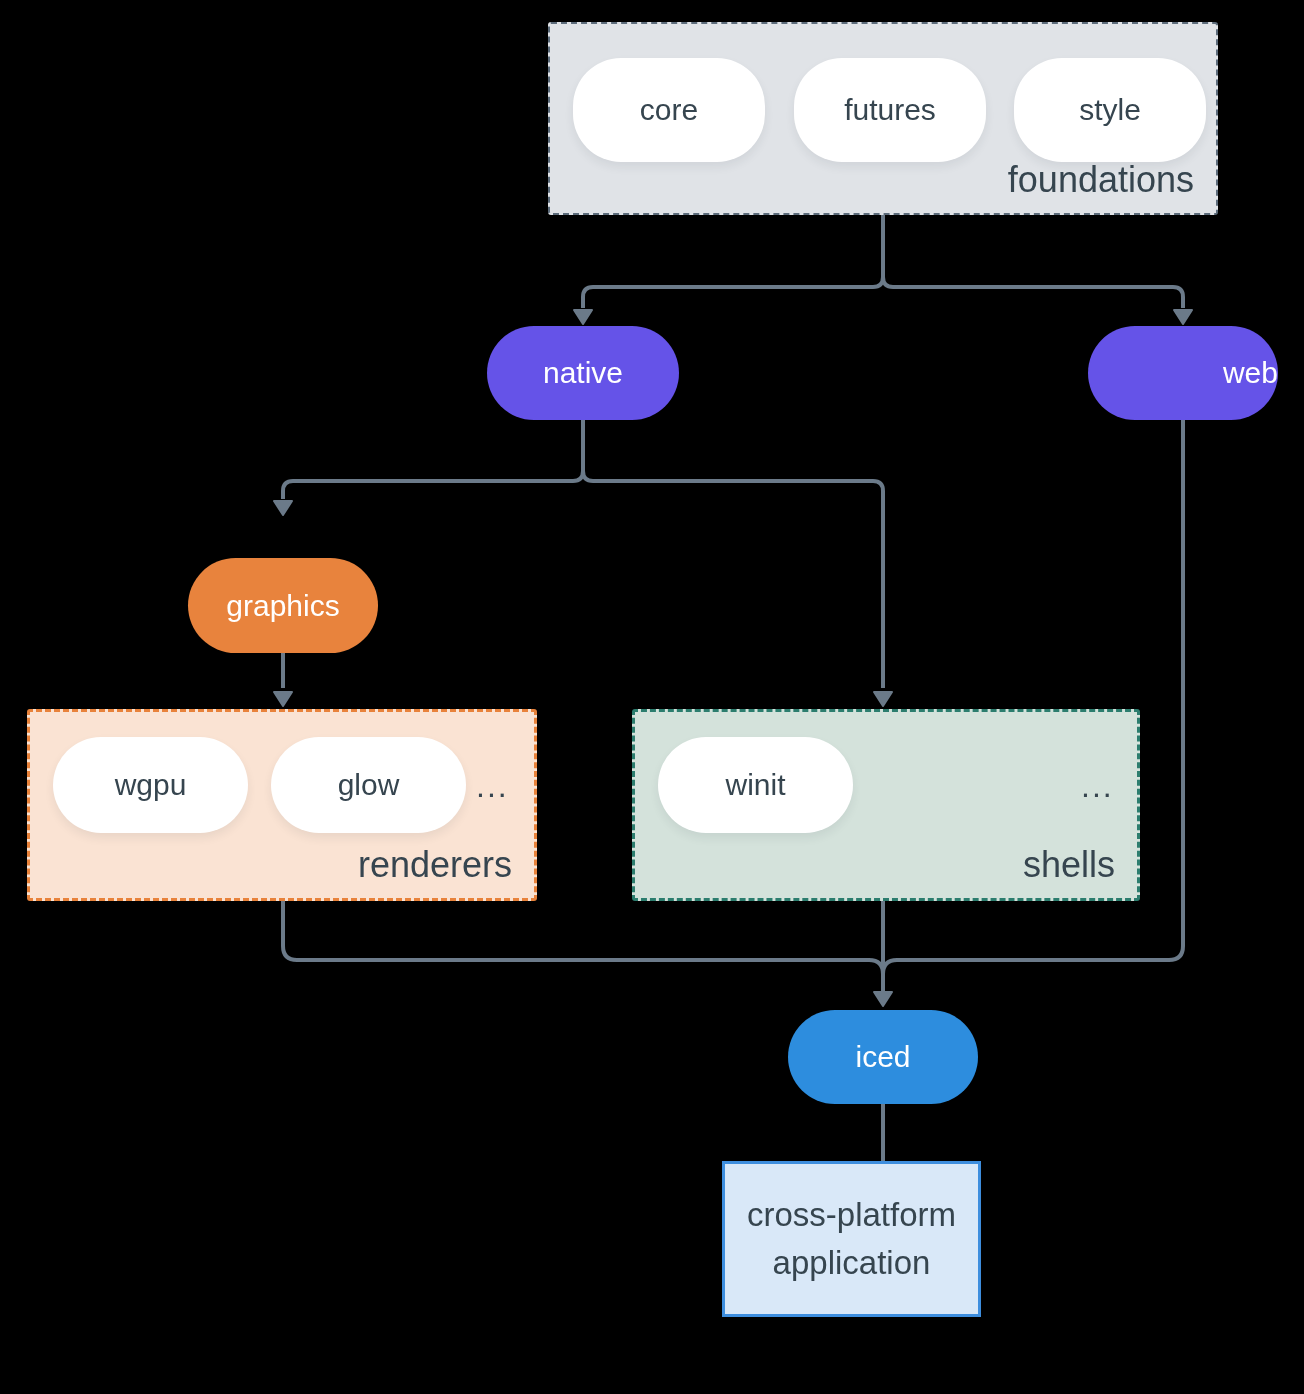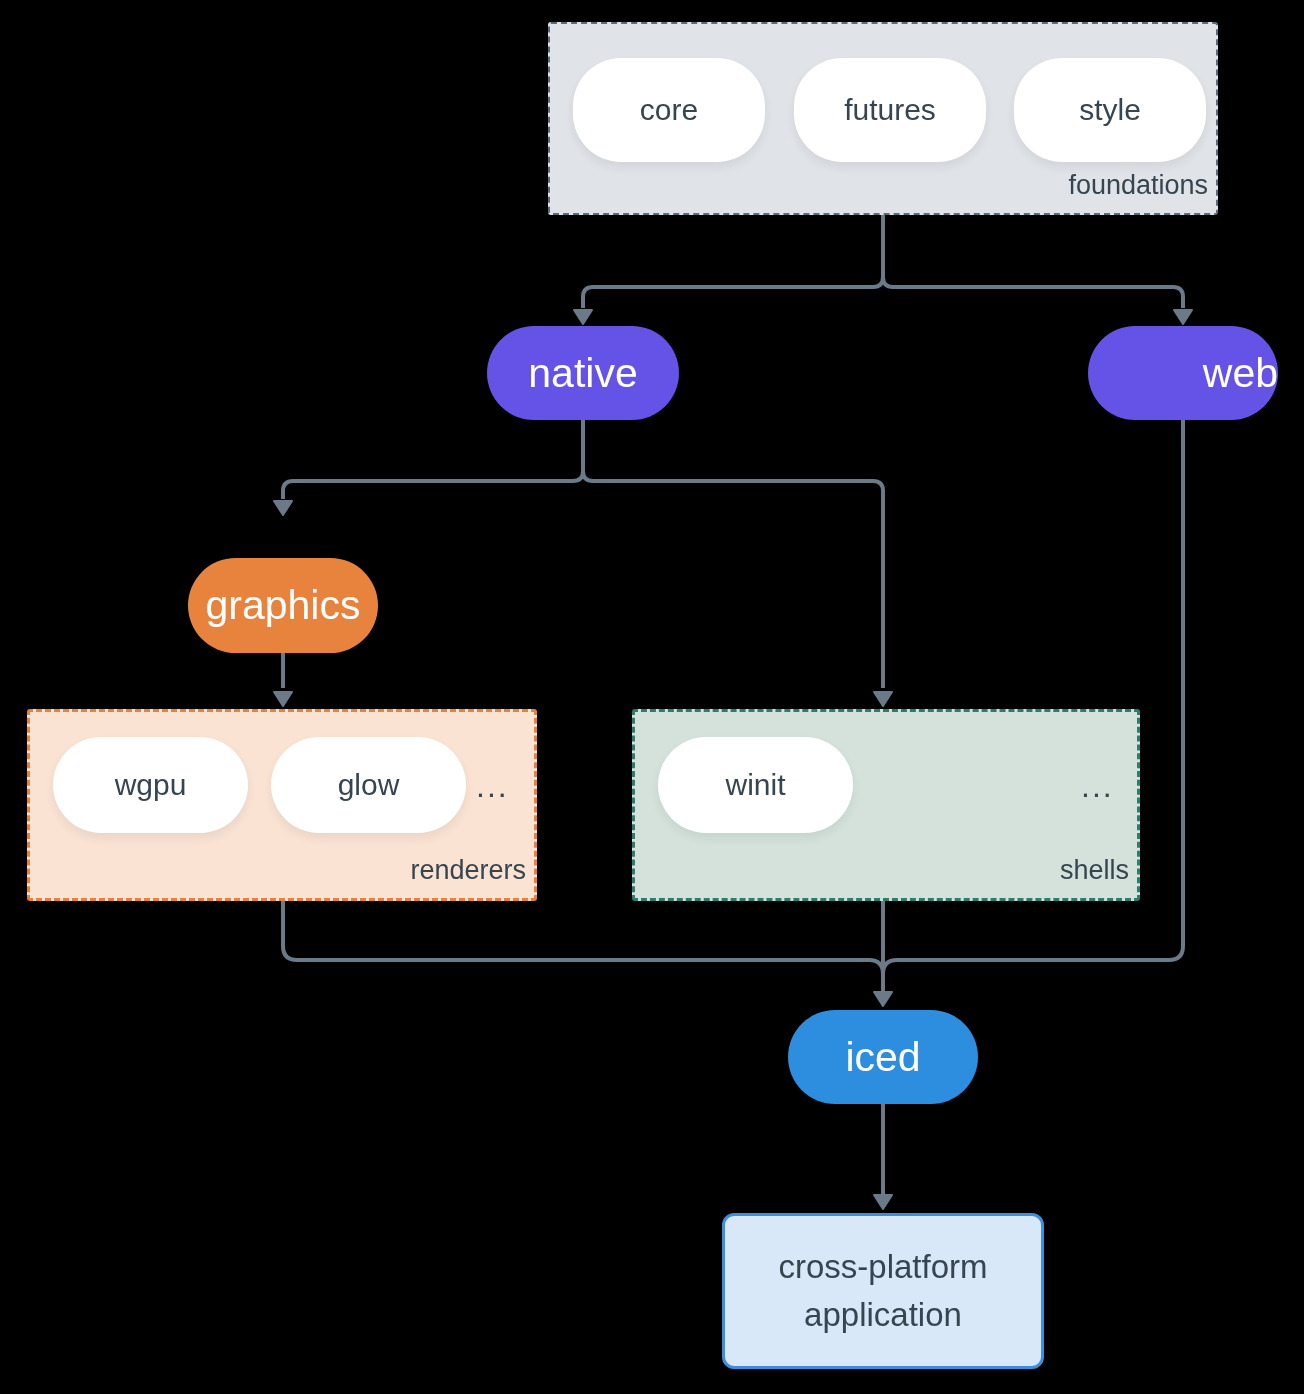--- a/index.html
+++ b/index.html
@@ -22,22 +22,22 @@
     background:var(--renderers-fill,#fae3d3);
     border:3px dashed var(--renderers-border,#e8823a);
   }
   .group.shells{
     left:632px;top:709px;width:508px;height:192px;
     background:var(--shells-fill,#d4e2db);
     border:3px dashed var(--shells-border,#2c7d6e);
     padding-left:47px;
   }
   .group-label{
-    position:absolute;right:8px;bottom:12px;
-    font-size:27px;color:var(--text-dark,#36454f);
+    position:absolute;right:22px;bottom:12px;
+    font-size:36px;color:var(--text-dark,#36454f);
   }
 
   .pill{
     position:absolute;display:flex;align-items:center;justify-content:center;
     font-size:30px;box-sizing:border-box;
   }
   .pill.white{
     background:var(--pill-fill,#fff);color:var(--text-dark,#36454f);
     border-radius:48px;box-shadow:0 5px 10px rgba(40,50,60,0.08);
   }
@@ -48,30 +48,30 @@
   .group.renderers .pill,.group.shells .pill{width:195px;height:96px;top:25px;}
   .group.renderers .pill.p0,.group.shells .pill.p0{left:23px;}
   .group.renderers .pill.p1,.group.shells .pill.p1{left:241px;}
   .ellipsis{
     position:absolute;left:446px;top:56px;font-size:32px;
     color:var(--text-dark,#36454f);letter-spacing:2px;
   }
 
   .node{
     position:absolute;display:flex;align-items:center;justify-content:center;
-    color:var(--text-light,#fff);font-size:41px;border-radius:48px;
+    color:var(--text-light,#fff);font-size:30px;border-radius:48px;
   }
   .node.native{left:487px;top:326px;width:192px;height:94px;background:var(--purple,#6553e8);}
   .node.web{left:1088px;top:326px;width:190px;height:94px;background:var(--purple,#6553e8);justify-content:flex-end;}
   .node.graphics{left:188px;top:517px;width:190px;height:95px;background:var(--orange,#e8833d);margin-top:41px;}
   .node.iced{left:788px;top:1010px;width:190px;height:94px;background:var(--blue,#2d8dde);}
 
   .appbox{
-    position:absolute;left:722px;top:1213px;width:322px;height:156px;
-    box-sizing:border-box;border:3px solid var(--app-border,#3e8ede);border-radius:12px;
+    position:absolute;left:722px;top:1161px;width:259px;height:156px;
+    box-sizing:border-box;border:3px solid var(--app-border,#3e8ede);border-radius:0;
     background:var(--app-fill,#d9e8f8);color:var(--text-dark,#36454f);
     display:flex;flex-direction:column;align-items:center;justify-content:center;
     font-size:33px;line-height:48px;text-align:center;
   }
 </style>
 </head>
 <body>
 
 <div class="canvas">
 

